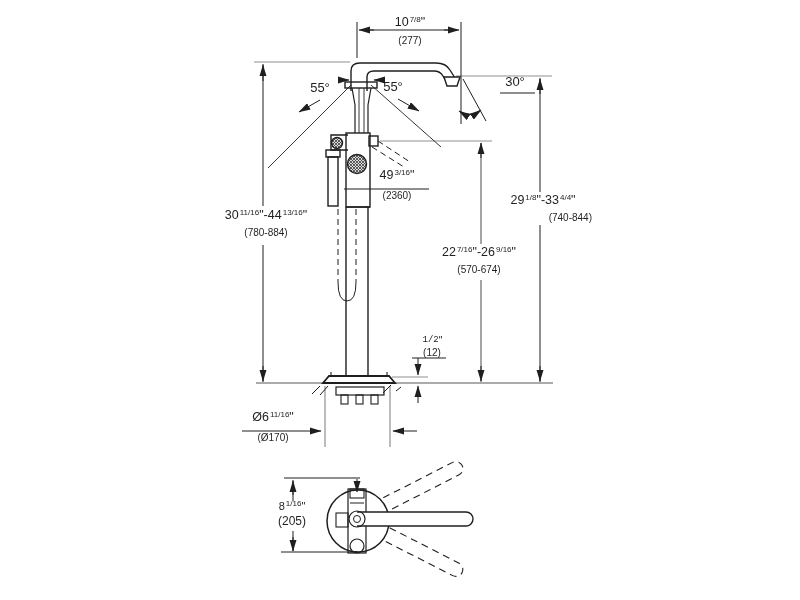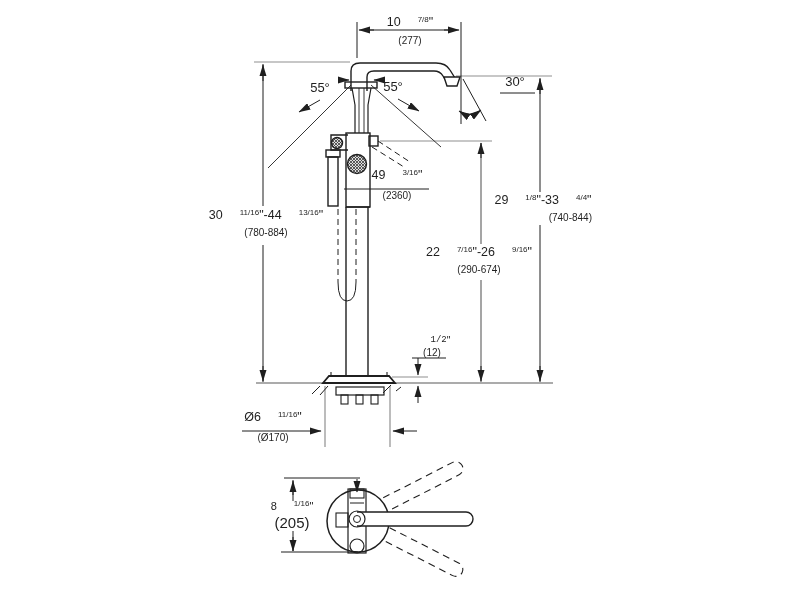--- a/index.html
+++ b/index.html
@@ -2,21 +2,21 @@
 <html><head>
 <meta charset="utf-8">
 <style>
   html,body{margin:0;padding:0;background:#fff;}
   #stage{position:relative;width:800px;height:600px;background:#ffffff;overflow:hidden;
          font-family:"Liberation Sans", sans-serif;color:#1f1f1f;}
   #drawing-svg{position:absolute;left:0;top:0;}
   .lbl{position:absolute;text-align:center;white-space:nowrap;color:#1f1f1f;line-height:1.1;}
   .in{font-size:12.5px;}
   .mm{font-size:10px;}
-  .fr{font-size:8px;position:relative;top:-4px;padding-left:17px;}
+  .fr{font-size:8px;position:relative;top:-4px;padding-left:1px;}
   .ang{font-size:13px;}
 </style>
 </head>
 <body>
 
 <div id="stage">
 
 <svg id="drawing-svg" width="800" height="600" viewBox="0 0 800 600">
   <defs>
     <marker id="ar" viewBox="0 0 10 6" refX="9.5" refY="3" markerWidth="12" markerHeight="7.2" orient="auto-start-reverse">
@@ -182,24 +182,24 @@
   <div class="lbl in" style="left:364px;top:169px;width:66px;"><span>49</span><span class="fr">3/16</span><span>"</span></div>
   <div class="lbl mm" style="left:364px;top:190px;width:66px;">(2360)</div>
 
   <div class="lbl in" style="left:208px;top:209px;width:116px;"><span>30</span><span class="fr">11/16</span><span>"-</span><span>44</span><span class="fr">13/16</span><span>"</span></div>
   <div class="lbl mm" style="left:208px;top:227px;width:116px;">(780-884)</div>
 
   <div class="lbl in" style="left:494px;top:194px;width:98px;"><span>29</span><span class="fr">1/8</span><span>"-</span><span>33</span><span class="fr">4/4</span><span>"</span></div>
   <div class="lbl mm" style="left:494px;top:212px;width:98px;text-align:right;">(740-844)</div>
 
   <div class="lbl in" style="left:426px;top:246px;width:106px;"><span>22</span><span class="fr">7/16</span><span>"-</span><span>26</span><span class="fr">9/16</span><span>"</span></div>
-  <div class="lbl mm" style="left:426px;top:264px;width:106px;">(290-674)</div>
+  <div class="lbl mm" style="left:426px;top:264px;width:106px;">(570-674)</div>
 
   <div class="lbl" style="left:410px;top:335px;width:44px;font-size:10.5px;"><span class="fr" style="top:-2px;font-size:9px;font-family:Liberation Mono, monospace;">1/2</span><span>"</span></div>
   <div class="lbl" style="left:410px;top:347px;width:44px;font-size:10px;">(12)</div>
 
   <div class="lbl in" style="left:236px;top:411px;width:74px;"><span>Ø6</span><span class="fr">11/16</span><span>"</span></div>
   <div class="lbl mm" style="left:236px;top:432px;width:74px;">(Ø170)</div>
 
   <div class="lbl" style="left:268px;top:500px;width:48px;font-size:11px;"><span>8</span><span class="fr">1/16</span><span>"</span></div>
-  <div class="lbl" style="left:268px;top:515px;width:48px;font-size:15px;">(205)</div>
+  <div class="lbl" style="left:268px;top:515px;width:48px;font-size:12px;">(205)</div>
 
 </div>
 
 </body></html>

